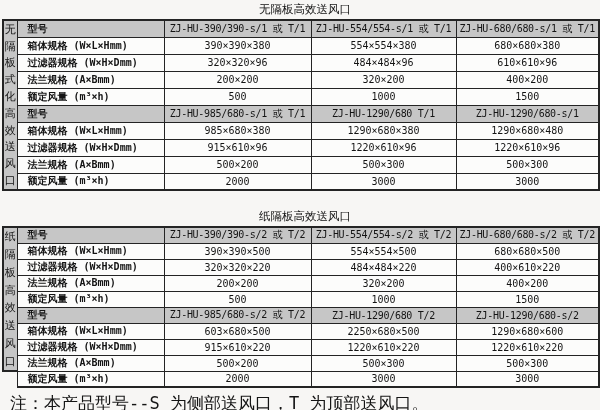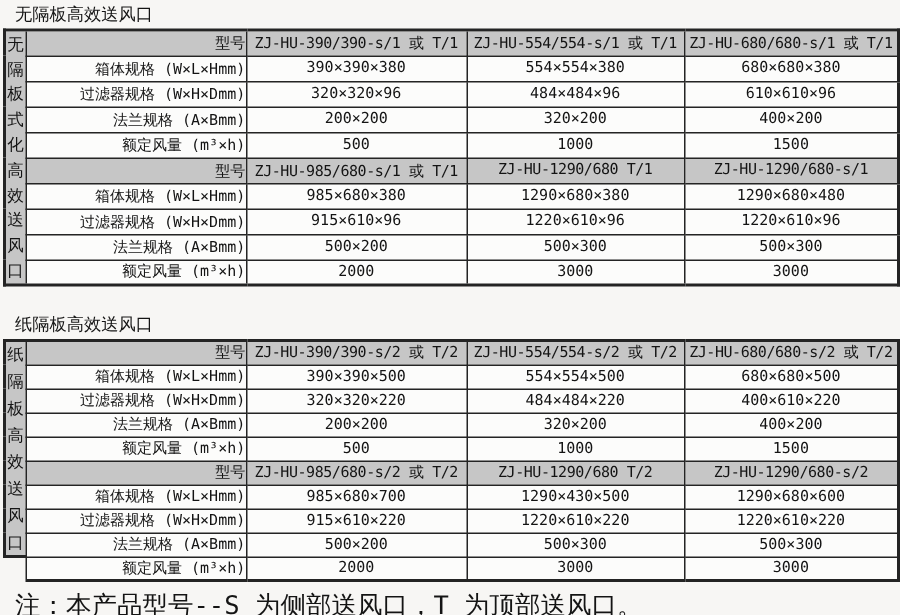--- a/index.html
+++ b/index.html
@@ -18,40 +18,41 @@
     font-family:"DejaVu Sans Mono","DejaVu Sans",monospace;
     overflow:hidden;
   }
   .wrap{padding:3px 0 0 2px;}
   .sec-title{
     font-size:11.5px;
     line-height:13px;
     height:13px;
     margin:0 0 3px 8px;
     white-space:nowrap;
+    text-align:center;
   }
   .sec-title.second{margin-top:19px;}
   table{
     border-collapse:collapse;
     table-layout:fixed;
     width:596px;
   }
   td{
     border:1px solid var(--border);
     padding:0;
     height:16px;
     font-size:10px;
     text-align:center;
     white-space:nowrap;
     overflow:hidden;
     background:var(--cell-bg);
   }
   #t1 td{height:17px;}
   tr.hdr td{background:var(--header-bg);}
-  td.lbl{text-align:right;padding-left:22px;}
+  td.lbl{text-align:left;padding-left:10px;font-weight:bold;}
   td.model{font-size:10px;letter-spacing:-0.3px;}
   td.side-cell{background:var(--cell-bg);border-left-width:2px;padding:0;}
   .side-wrap{
     display:flex;flex-direction:column;
     justify-content:space-around;align-items:center;
     height:100%;font-size:11px;line-height:1;
   }
   td.spacer{border:none !important;background:transparent;}
   
   table tr:first-child td{border-top-width:2px;}
@@ -212,22 +213,22 @@
           <td class="val">1500</td>
         </tr>
         <tr class="hdr">
           <td class="lbl">型号</td>
           <td class="model">ZJ-HU-985/680-s/2 或 T/2</td>
           <td class="model">ZJ-HU-1290/680 T/2</td>
           <td class="model">ZJ-HU-1290/680-s/2</td>
         </tr>
         <tr>
           <td class="lbl">箱体规格 (W×L×Hmm)</td>
-          <td class="val">985×680×700</td>
-          <td class="val">1290×430×500</td>
+          <td class="val">603×680×500</td>
+          <td class="val">2250×680×500</td>
           <td class="val">1290×680×600</td>
         </tr>
         <tr>
           <td class="lbl">过滤器规格 (W×H×Dmm)</td>
           <td class="val">915×610×220</td>
           <td class="val">1220×610×220</td>
           <td class="val">1220×610×220</td>
         </tr>
         <tr>
           <td class="lbl">法兰规格 (A×Bmm)</td>

